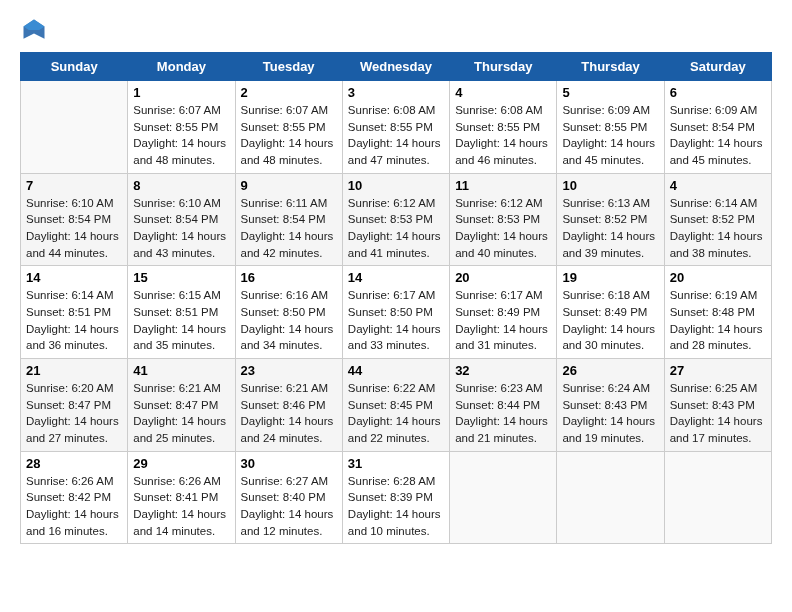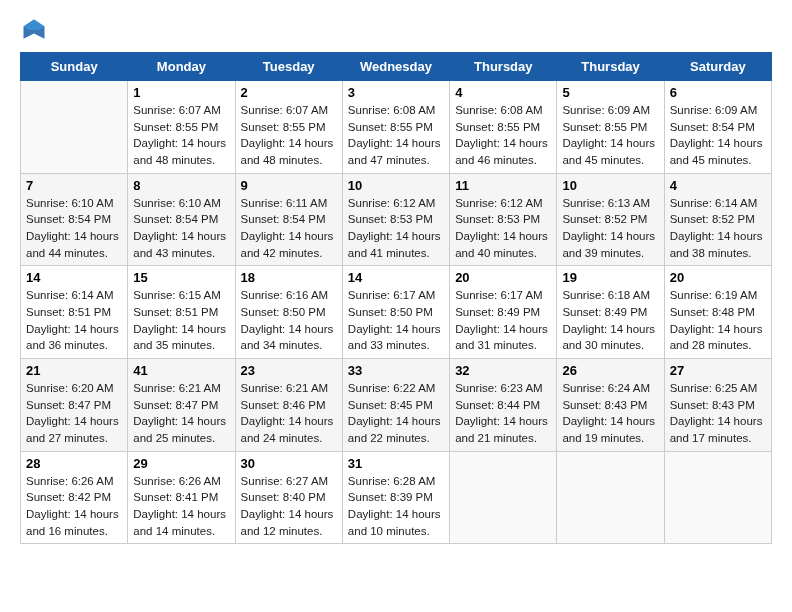--- a/index.html
+++ b/index.html
@@ -189,21 +189,21 @@
       <tr>
         <td>
           <span class="day-num">14</span>
           <div class="day-detail">Sunrise: 6:14 AM<br>Sunset: 8:51 PM<br>Daylight: 14 hours and 36 minutes.</div>
         </td>
         <td>
           <span class="day-num">15</span>
           <div class="day-detail">Sunrise: 6:15 AM<br>Sunset: 8:51 PM<br>Daylight: 14 hours and 35 minutes.</div>
         </td>
         <td>
-          <span class="day-num">18</span>
+          <span class="day-num">16</span>
           <div class="day-detail">Sunrise: 6:16 AM<br>Sunset: 8:50 PM<br>Daylight: 14 hours and 34 minutes.</div>
         </td>
         <td>
           <span class="day-num">14</span>
           <div class="day-detail">Sunrise: 6:17 AM<br>Sunset: 8:50 PM<br>Daylight: 14 hours and 33 minutes.</div>
         </td>
         <td>
           <span class="day-num">20</span>
           <div class="day-detail">Sunrise: 6:17 AM<br>Sunset: 8:49 PM<br>Daylight: 14 hours and 31 minutes.</div>
         </td>
@@ -223,21 +223,21 @@
         </td>
         <td>
           <span class="day-num">41</span>
           <div class="day-detail">Sunrise: 6:21 AM<br>Sunset: 8:47 PM<br>Daylight: 14 hours and 25 minutes.</div>
         </td>
         <td>
           <span class="day-num">23</span>
           <div class="day-detail">Sunrise: 6:21 AM<br>Sunset: 8:46 PM<br>Daylight: 14 hours and 24 minutes.</div>
         </td>
         <td>
-          <span class="day-num">33</span>
+          <span class="day-num">44</span>
           <div class="day-detail">Sunrise: 6:22 AM<br>Sunset: 8:45 PM<br>Daylight: 14 hours and 22 minutes.</div>
         </td>
         <td>
           <span class="day-num">32</span>
           <div class="day-detail">Sunrise: 6:23 AM<br>Sunset: 8:44 PM<br>Daylight: 14 hours and 21 minutes.</div>
         </td>
         <td>
           <span class="day-num">26</span>
           <div class="day-detail">Sunrise: 6:24 AM<br>Sunset: 8:43 PM<br>Daylight: 14 hours and 19 minutes.</div>
         </td>

